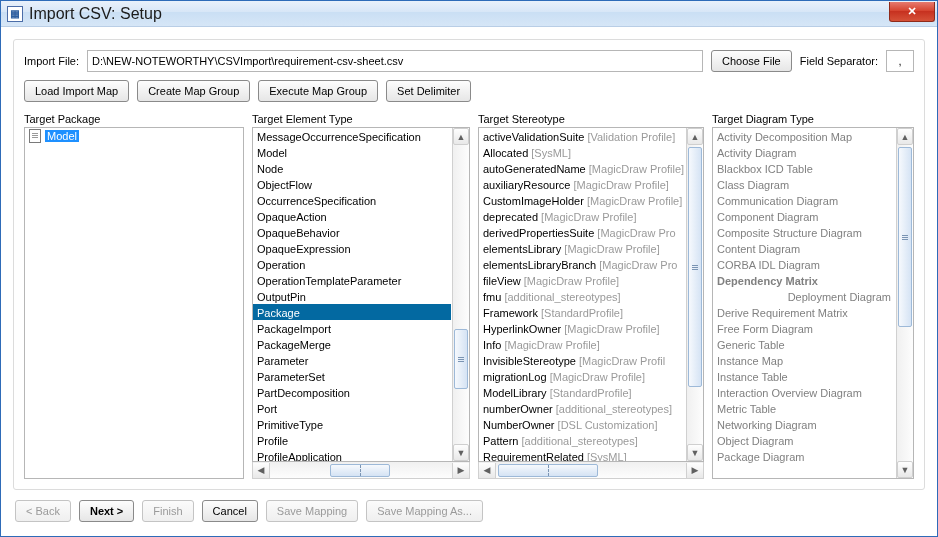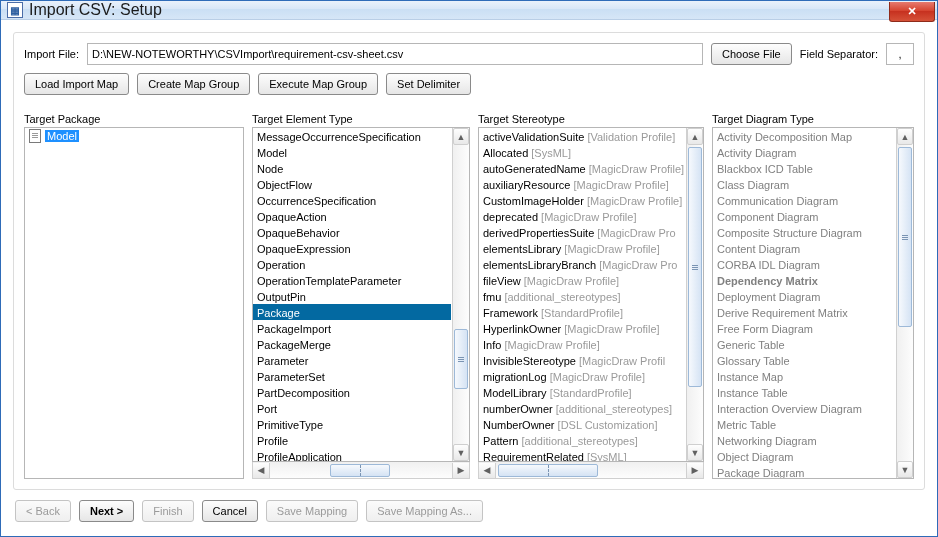--- a/index.html
+++ b/index.html
@@ -74,21 +74,21 @@
     font-size: 11px;
     cursor: pointer;
     display: inline-flex; align-items: center;
   }
   .sep-label { white-space: nowrap; }
   .sep-input {
     width: 28px; height: 22px; text-align: center;
     border: 1px solid #b6b6b6; font-size: 11px;
   }
   .columns {
-    flex: 1; display: flex; gap: 8px; margin-top: 10px;
+    flex: 1; display: flex; gap: 8px; margin-top: 3px;
     min-height: 0;
   }
   .col {
     display: flex; flex-direction: column;
     border: 0; min-width: 0;
   }
   .col-header { margin-bottom: 2px; color: #000; }
   .listwrap {
     flex: 1; display: flex; flex-direction: column; min-height: 0;
   }
@@ -366,25 +366,24 @@
                   <div class="item" style="color: rgb(128, 128, 128);">Activity Decomposition Map</div>
                   <div class="item" style="color: rgb(128, 128, 128);">Activity Diagram</div>
                   <div class="item" style="color: rgb(128, 128, 128);">Blackbox ICD Table</div>
                   <div class="item" style="color: rgb(128, 128, 128);">Class Diagram</div>
                   <div class="item" style="color: rgb(128, 128, 128);">Communication Diagram</div>
                   <div class="item" style="color: rgb(128, 128, 128);">Component Diagram</div>
                   <div class="item" style="color: rgb(128, 128, 128);">Composite Structure Diagram</div>
                   <div class="item" style="color: rgb(128, 128, 128);">Content Diagram</div>
                   <div class="item" style="color: rgb(128, 128, 128);">CORBA IDL Diagram</div>
                   <div class="item" style="color: rgb(128, 128, 128); font-weight: bold;">Dependency Matrix</div>
-                  <div class="item" style="color: rgb(128, 128, 128);">Deployment Diagram</div>
+                  <div class="item" style="color: rgb(128, 128, 128); text-align: right;">Deployment Diagram</div>
                   <div class="item" style="color: rgb(128, 128, 128);">Derive Requirement Matrix</div>
                   <div class="item" style="color: rgb(128, 128, 128);">Free Form Diagram</div>
                   <div class="item" style="color: rgb(128, 128, 128);">Generic Table</div>
-                  <div class="item" style="color: rgb(128, 128, 128);">Glossary Table</div>
                   <div class="item" style="color: rgb(128, 128, 128);">Instance Map</div>
                   <div class="item" style="color: rgb(128, 128, 128);">Instance Table</div>
                   <div class="item" style="color: rgb(128, 128, 128);">Interaction Overview Diagram</div>
                   <div class="item" style="color: rgb(128, 128, 128);">Metric Table</div>
                   <div class="item" style="color: rgb(128, 128, 128);">Networking Diagram</div>
                   <div class="item" style="color: rgb(128, 128, 128);">Object Diagram</div>
                   <div class="item" style="color: rgb(128, 128, 128);">Package Diagram</div>
                 </div>
               <div class="vscroll">
                 <div class="arrow">▲</div>

